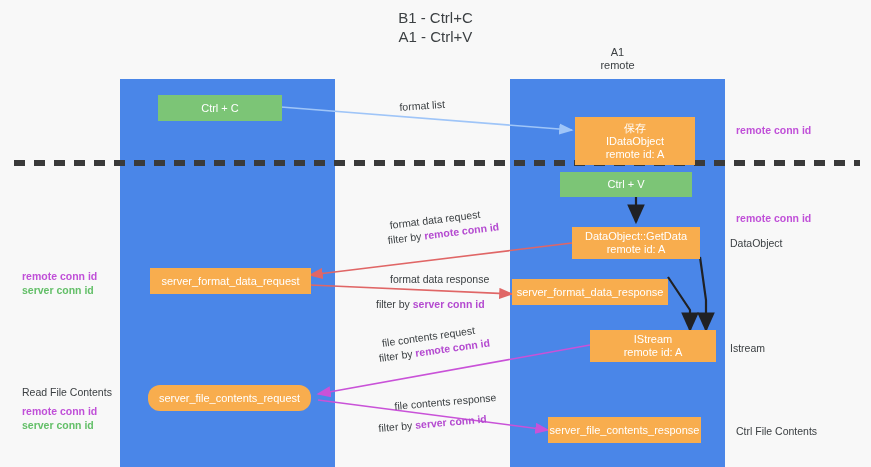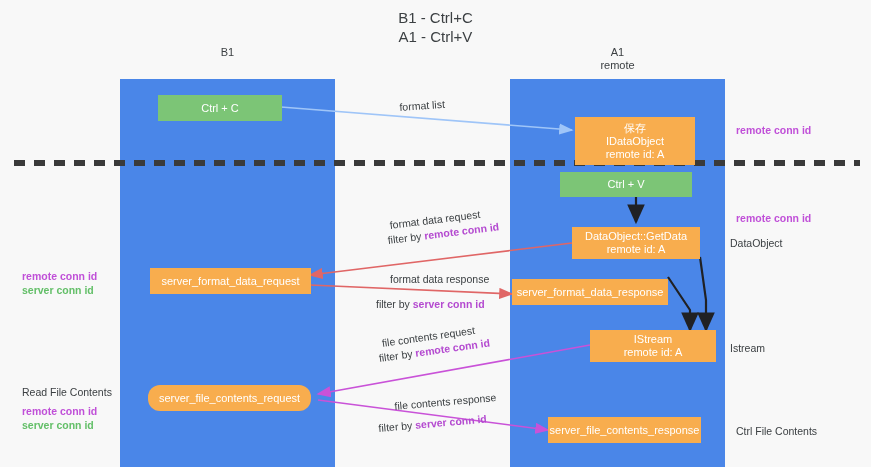--- a/index.html
+++ b/index.html
@@ -30,21 +30,20 @@
 <body>
 
 <div id="stage">
 
   <div class="title">
     <div>B1 - Ctrl+C</div>
     <div>A1 - Ctrl+V</div>
   </div>
 
   <div class="hdr" style="left:120px;top:46px;width:215px;">
-    <div>B1</div>
   </div>
   <div class="hdr" style="left:510px;top:46px;width:215px;">
     <div>A1</div>
     <div>remote</div>
   </div>
 
   <div class="lane" style="left:120px;top:79px;width:215px;height:388px;"></div>
   <div class="lane" style="left:510px;top:79px;width:215px;height:388px;"></div>
 
   <svg class="overlay">

